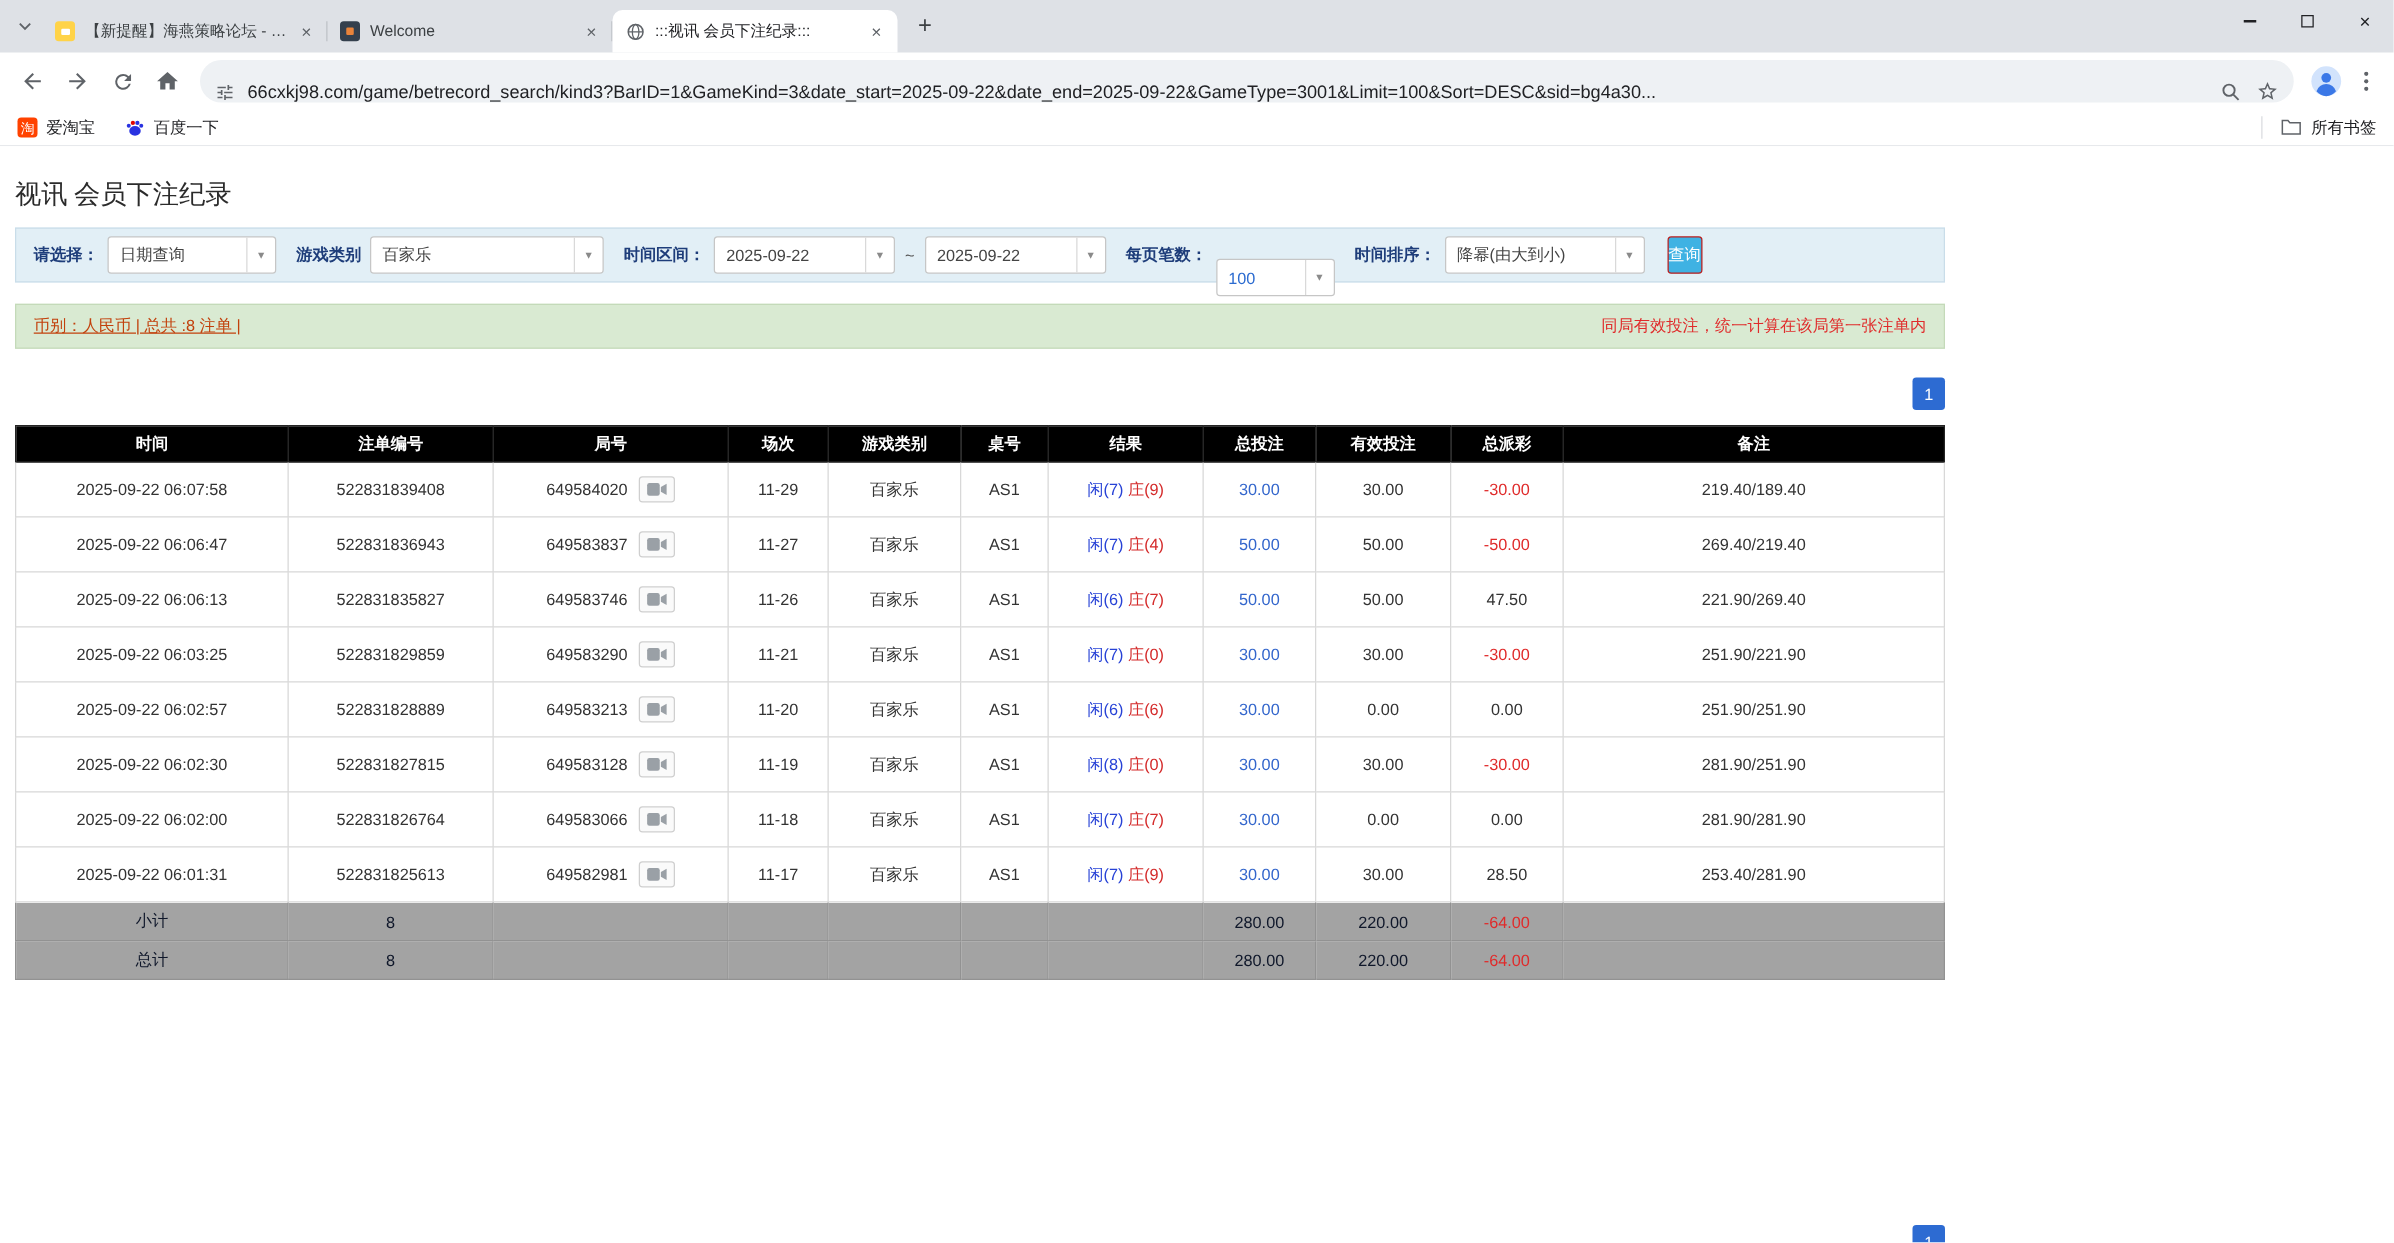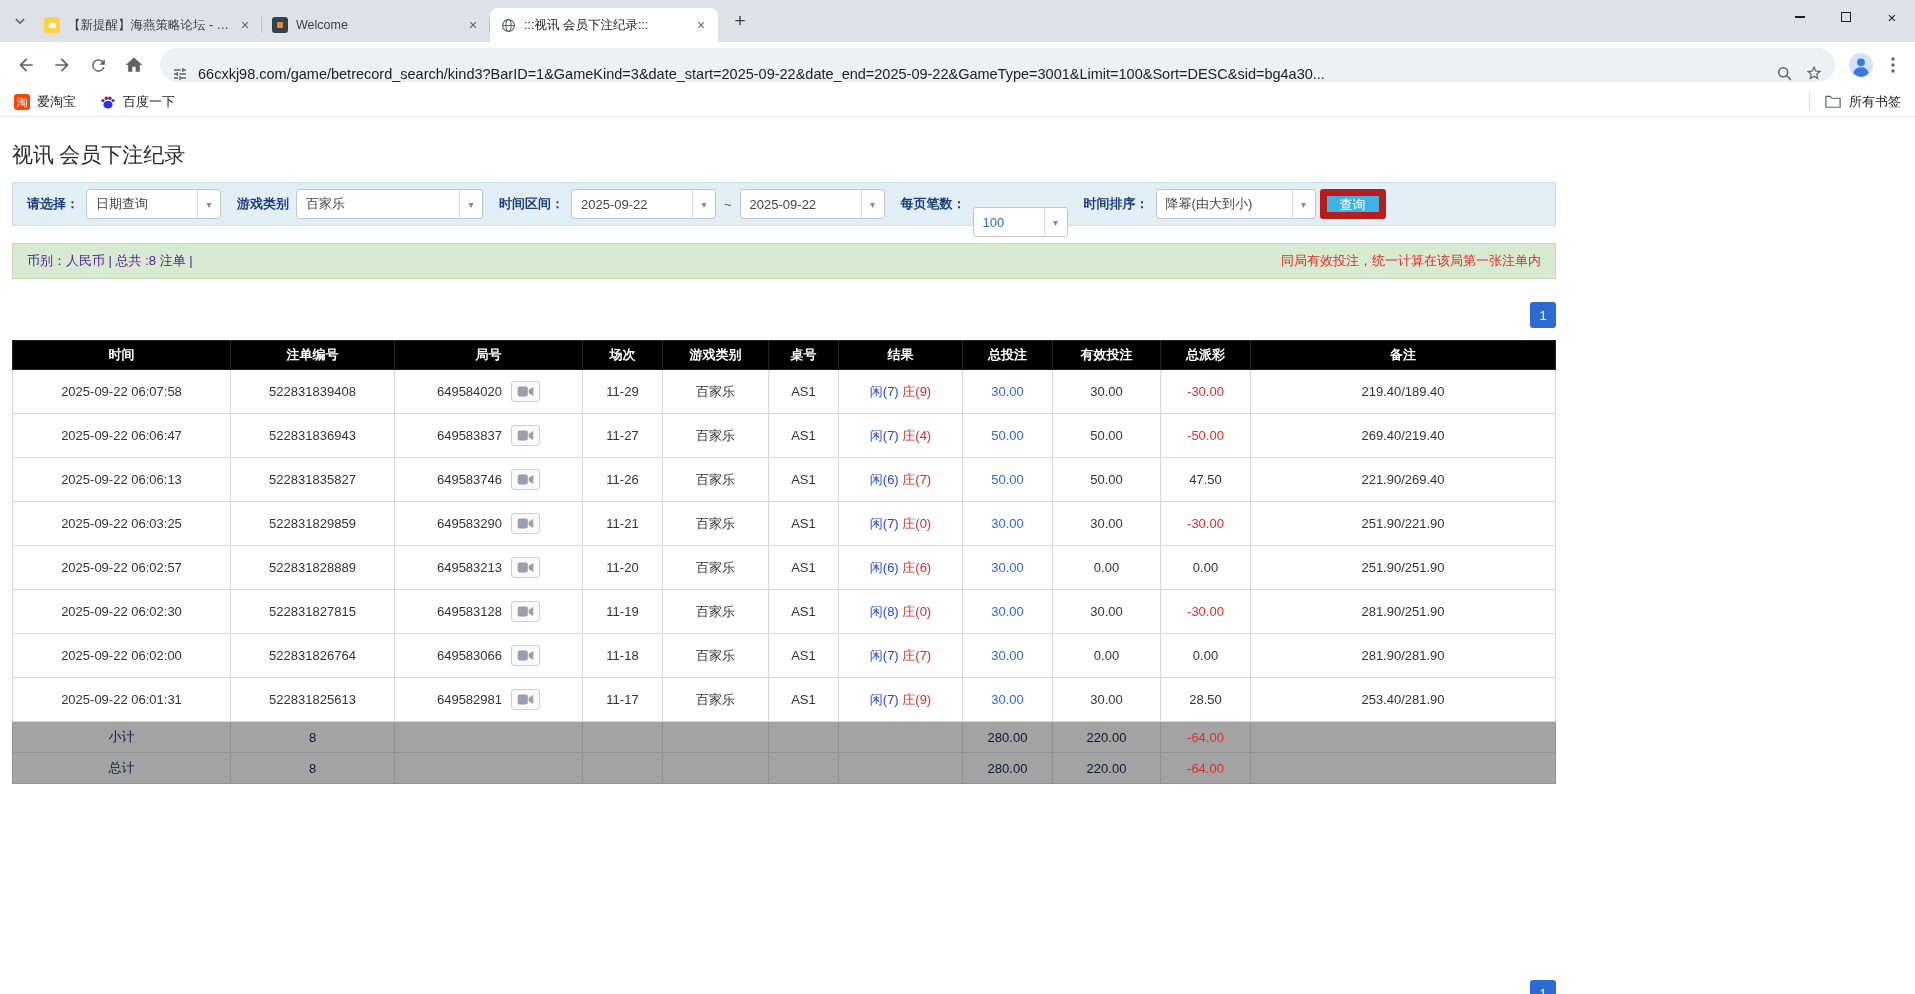--- a/index.html
+++ b/index.html
@@ -49,24 +49,24 @@
 
   .filter-bar { margin-top:13px; height:44px; background:var(--filter-bar-bg,#e2eff6); border:1px solid #c9dde9; display:flex; align-items:center; padding:0 14px; font-size:13px; }
   .f-label { font-weight:bold; color:#1e3d7a; margin-right:7px; }
   .f-gap { margin-left:16px; }
   .select { background:#fff; border:1px solid #c6c6c6; border-radius:3px; height:30px; display:flex; align-items:center; cursor:pointer; }
   .sel-val { flex:1; padding:0 9px; color:#444; white-space:nowrap; overflow:hidden; }
   .sel-val.blue { color:#2b6bd0; }
   .sel-arrow { width:23px; height:100%; border-left:1px solid #d9d9d9; display:flex; align-items:center; justify-content:center; color:#8a8a8a; font-size:10px; }
   .w135 { width:135px; } .w187 { width:187px; } .w145 { width:145px; } .w95 { width:95px;margin-top:36px; } .w160 { width:160px; }
   .tilde { margin:0 8px; color:#555; }
-  .search-btn { margin-left:4px; height:30px; padding:0 13px; background:var(--search-button-blue,#3fb2e3); color:#fff; border:7px solid #b91c1c; border-radius:3px; font-size:13px; cursor:pointer; font-family:inherit; }
+  .search-btn { margin-left:18px; height:30px; padding:0 0; background:var(--search-button-blue,#3fb2e3); color:#fff; border:1px solid #b91c1c; border-radius:3px; font-size:13px; cursor:pointer; font-family:inherit; }
 
   .green-bar { margin-top:17px; height:36px; background:var(--summary-bar-bg,#d9ead2); border:1px solid #c4dab9; display:flex; align-items:center; justify-content:space-between; padding:0 14px; font-size:13px; }
-  .summary { color:#4c1d95; }
+  .summary { color:#c2410c;text-decoration:underline; }
   .notice { color:var(--notice-red,#e02b2b); }
 
   .pagination-top { margin-top:23px; display:flex; justify-content:flex-end; }
   .page-btn { width:26px; height:26px; background:var(--pagination-blue,#2d6bd2); color:#fff; border-radius:3px; display:inline-flex; align-items:center; justify-content:center; font-size:13px; cursor:pointer; }
 
   .bet-table { margin-top:12px; width:100%; border-collapse:collapse; table-layout:fixed; font-size:13px; }
   .bet-table th { background:var(--table-header-bg,#000); color:#fff; height:29px; font-weight:bold; border:1px solid #242424; text-align:center;margin-left:23px; }
   .bet-table td { border:1px solid #d8d8d8; height:44px; text-align:center; background:#fff; color:#333; overflow:hidden; }
   .bet-table .link-blue { color:var(--link-blue,#3366cc); cursor:pointer; }
   .bet-table .neg { color:var(--negative-red,#e02b2b); }

